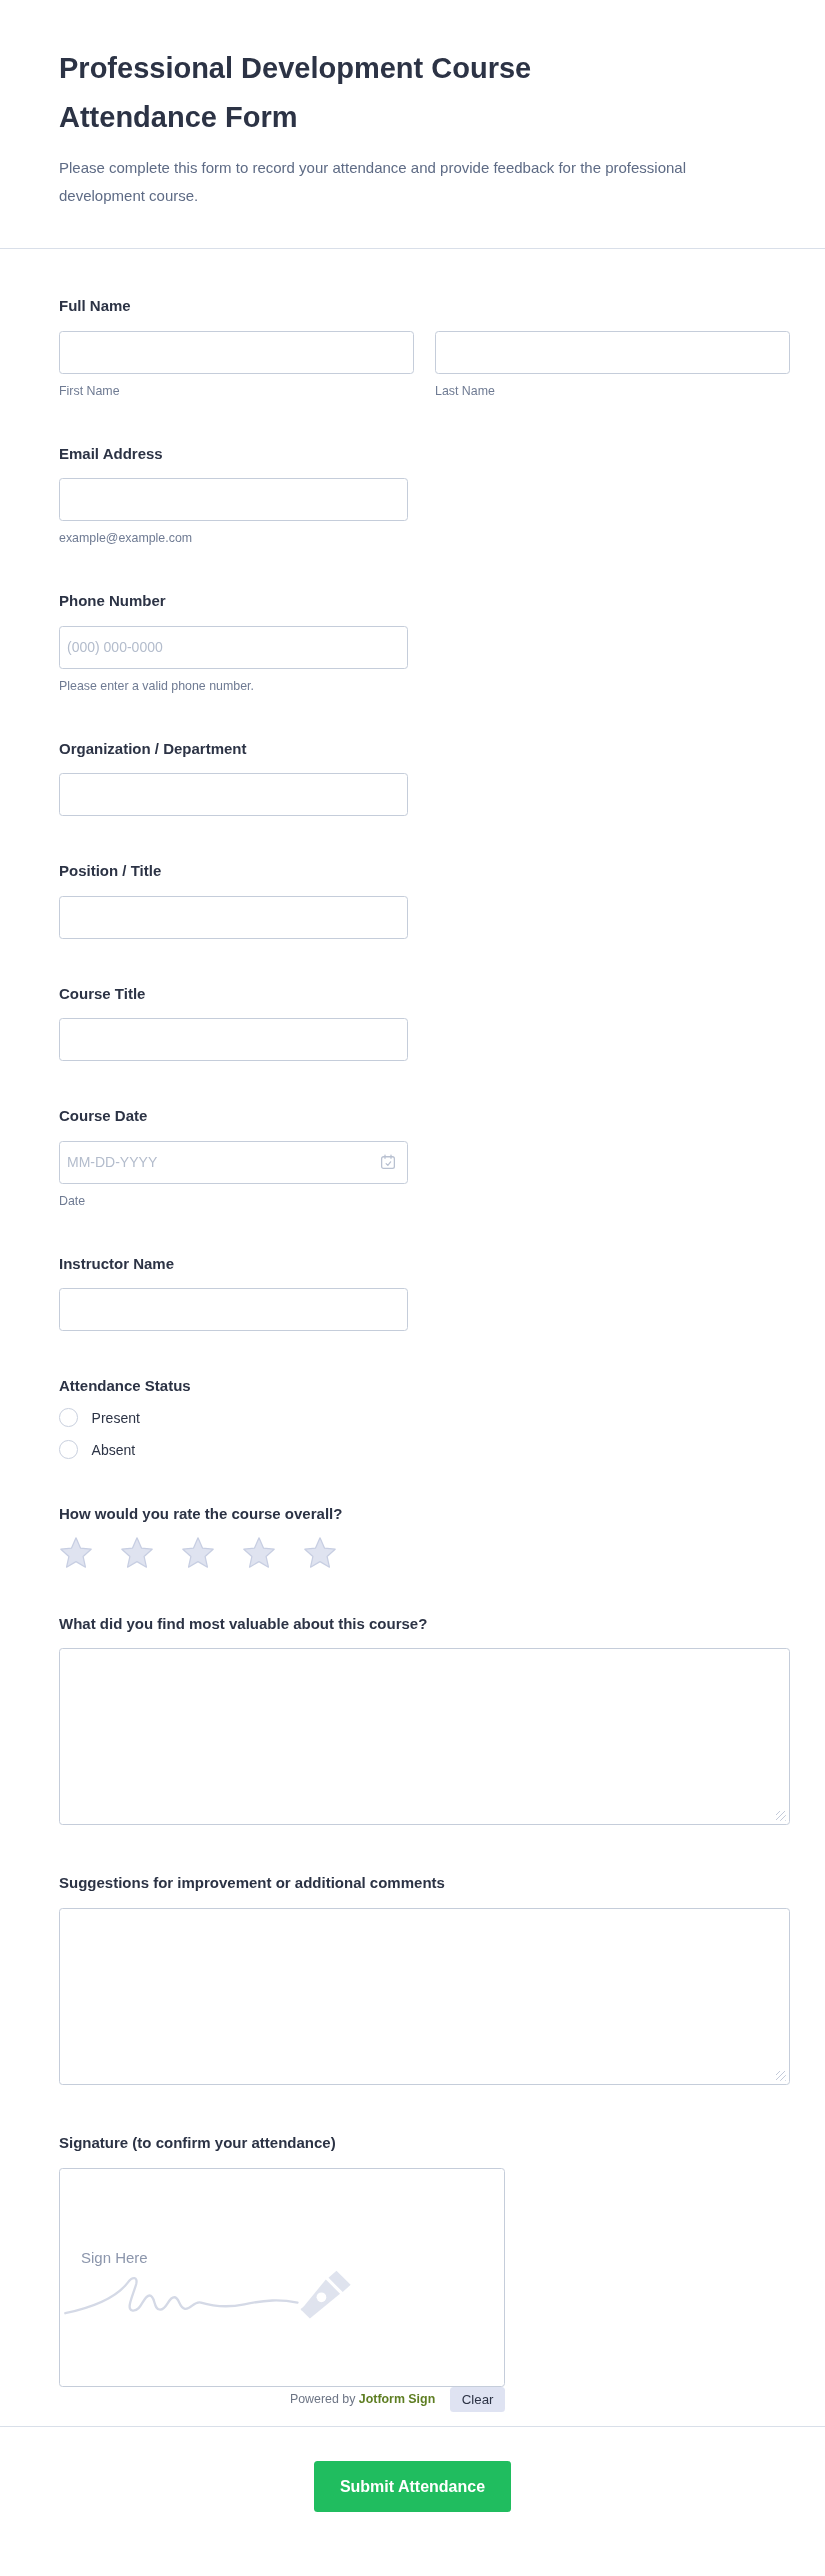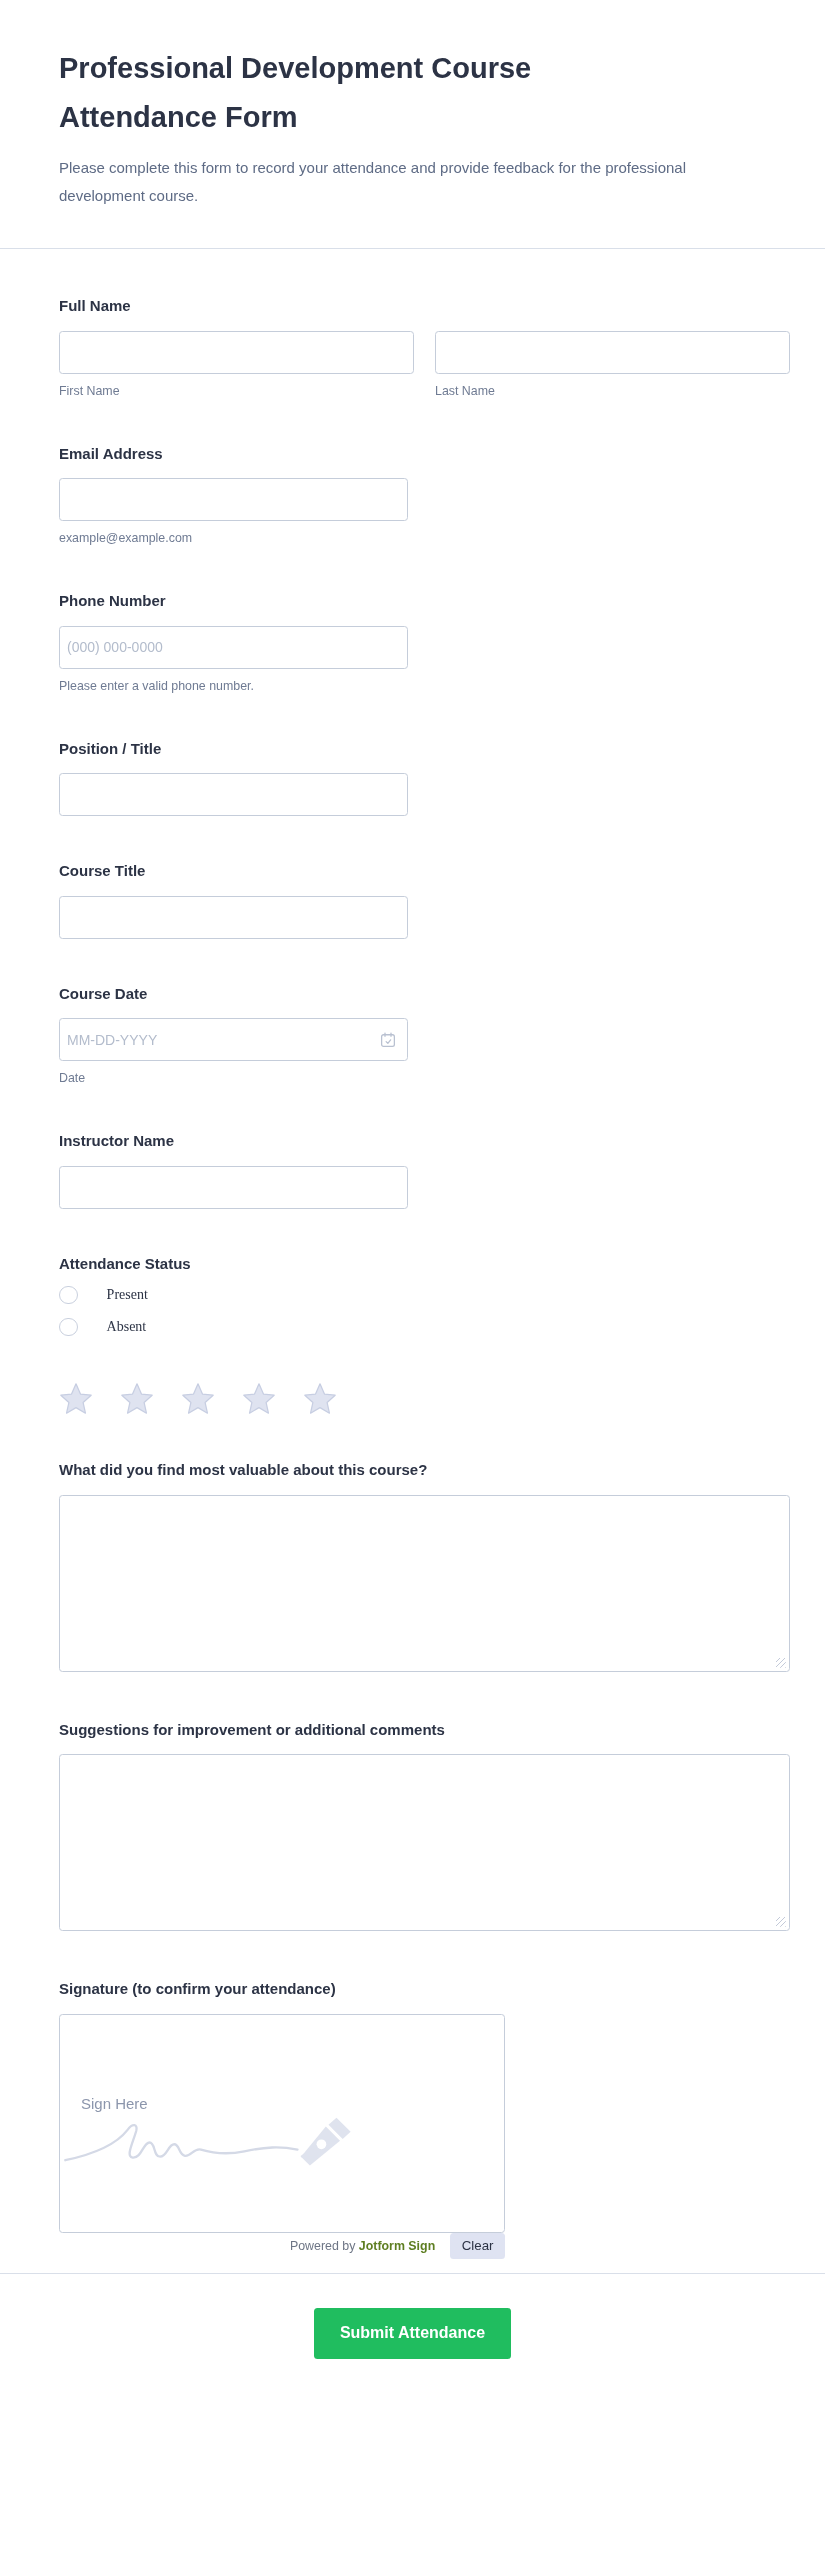--- a/index.html
+++ b/index.html
@@ -22,21 +22,21 @@
   .text-input::placeholder, .textarea::placeholder { color:#b3bccc; }
   .two-col { display:flex; gap:21px; width:731px; }
   .col { flex:1; }
   .col .text-input { width:100%; }
   .sublabel { font-size:12.4px; line-height:15px; color:#6f7b93; margin-top:9.8px; }
 
   .date-wrap { position:relative; width:349px; }
   .date-wrap .text-input { width:100%; padding-right:37px; }
   .cal-icon { position:absolute; right:10.6px; top:50%; transform:translateY(-50%); width:18px; height:18px; }
 
-  .radio-row { display:flex; align-items:center; gap:29px; margin-top:13.3px; cursor:pointer;font-family:Liberation Serif, serif; }
+  .radio-row { display:flex; align-items:center; gap:14px; margin-top:13.3px; cursor:pointer; }
   .radio-row:first-of-type { margin-top:12.4px; }
   .radio-circle { width:18.6px; height:18.6px; border:1.3px solid #c9d0de; border-radius:50%; background:#fff; flex:0 0 auto; }
   .radio-label { font-size:14px; color:#2c3345; }
 
   .stars { display:flex; gap:27px; margin-top:12.4px; }
   .star { width:34px; height:33px; cursor:pointer; }
 
   .textarea {
     width:731px; height:177px; border:0.9px solid #c5cdda; border-radius:3.5px;
     font-family:inherit; font-size:14px; color:#2c3345; padding:10.6px 12.4px; resize:none; outline:none;
@@ -95,20 +95,24 @@
       <input type="text" class="text-input" style="">
       <div class="sublabel">example@example.com</div>
     </div>
 
     <div class="field">
       <span class="q-label">Phone Number</span>
       <input type="text" class="text-input" placeholder="(000) 000-0000" style="">
       <div class="sublabel">Please enter a valid phone number.</div>
     </div>
 
+    <div class="field">
+      <span class="q-label">Organization / Department</span>
+      <input type="text" class="text-input" style="">
+    </div>
 
     <div class="field">
       <span class="q-label">Position / Title</span>
       <input type="text" class="text-input" style="">
     </div>
 
     <div class="field">
       <span class="q-label">Course Title</span>
       <input type="text" class="text-input" style="">
     </div>
@@ -138,20 +142,21 @@
         <span class="radio-circle"></span>
         <span class="radio-label">Present</span>
       </div>
       <div class="radio-row">
         <span class="radio-circle"></span>
         <span class="radio-label">Absent</span>
       </div>
     </div>
 
     <div class="field">
+      <span class="q-label" style="margin-bottom:0">How would you rate the course overall?</span>
       <div class="stars">
         <svg class="star" viewBox="0 0 38 37">
             <path d="M19 2 L24 13.5 L36 14.8 L27 23 L29.6 35 L19 28.7 L8.4 35 L11 23 L2 14.8 L14 13.5 Z" fill="#dfe3f0" stroke="#c7cee2" stroke-width="1.4" stroke-linejoin="round"></path>
           </svg>
         <svg class="star" viewBox="0 0 38 37">
             <path d="M19 2 L24 13.5 L36 14.8 L27 23 L29.6 35 L19 28.7 L8.4 35 L11 23 L2 14.8 L14 13.5 Z" fill="#dfe3f0" stroke="#c7cee2" stroke-width="1.4" stroke-linejoin="round"></path>
           </svg>
         <svg class="star" viewBox="0 0 38 37">
             <path d="M19 2 L24 13.5 L36 14.8 L27 23 L29.6 35 L19 28.7 L8.4 35 L11 23 L2 14.8 L14 13.5 Z" fill="#dfe3f0" stroke="#c7cee2" stroke-width="1.4" stroke-linejoin="round"></path>
           </svg>

